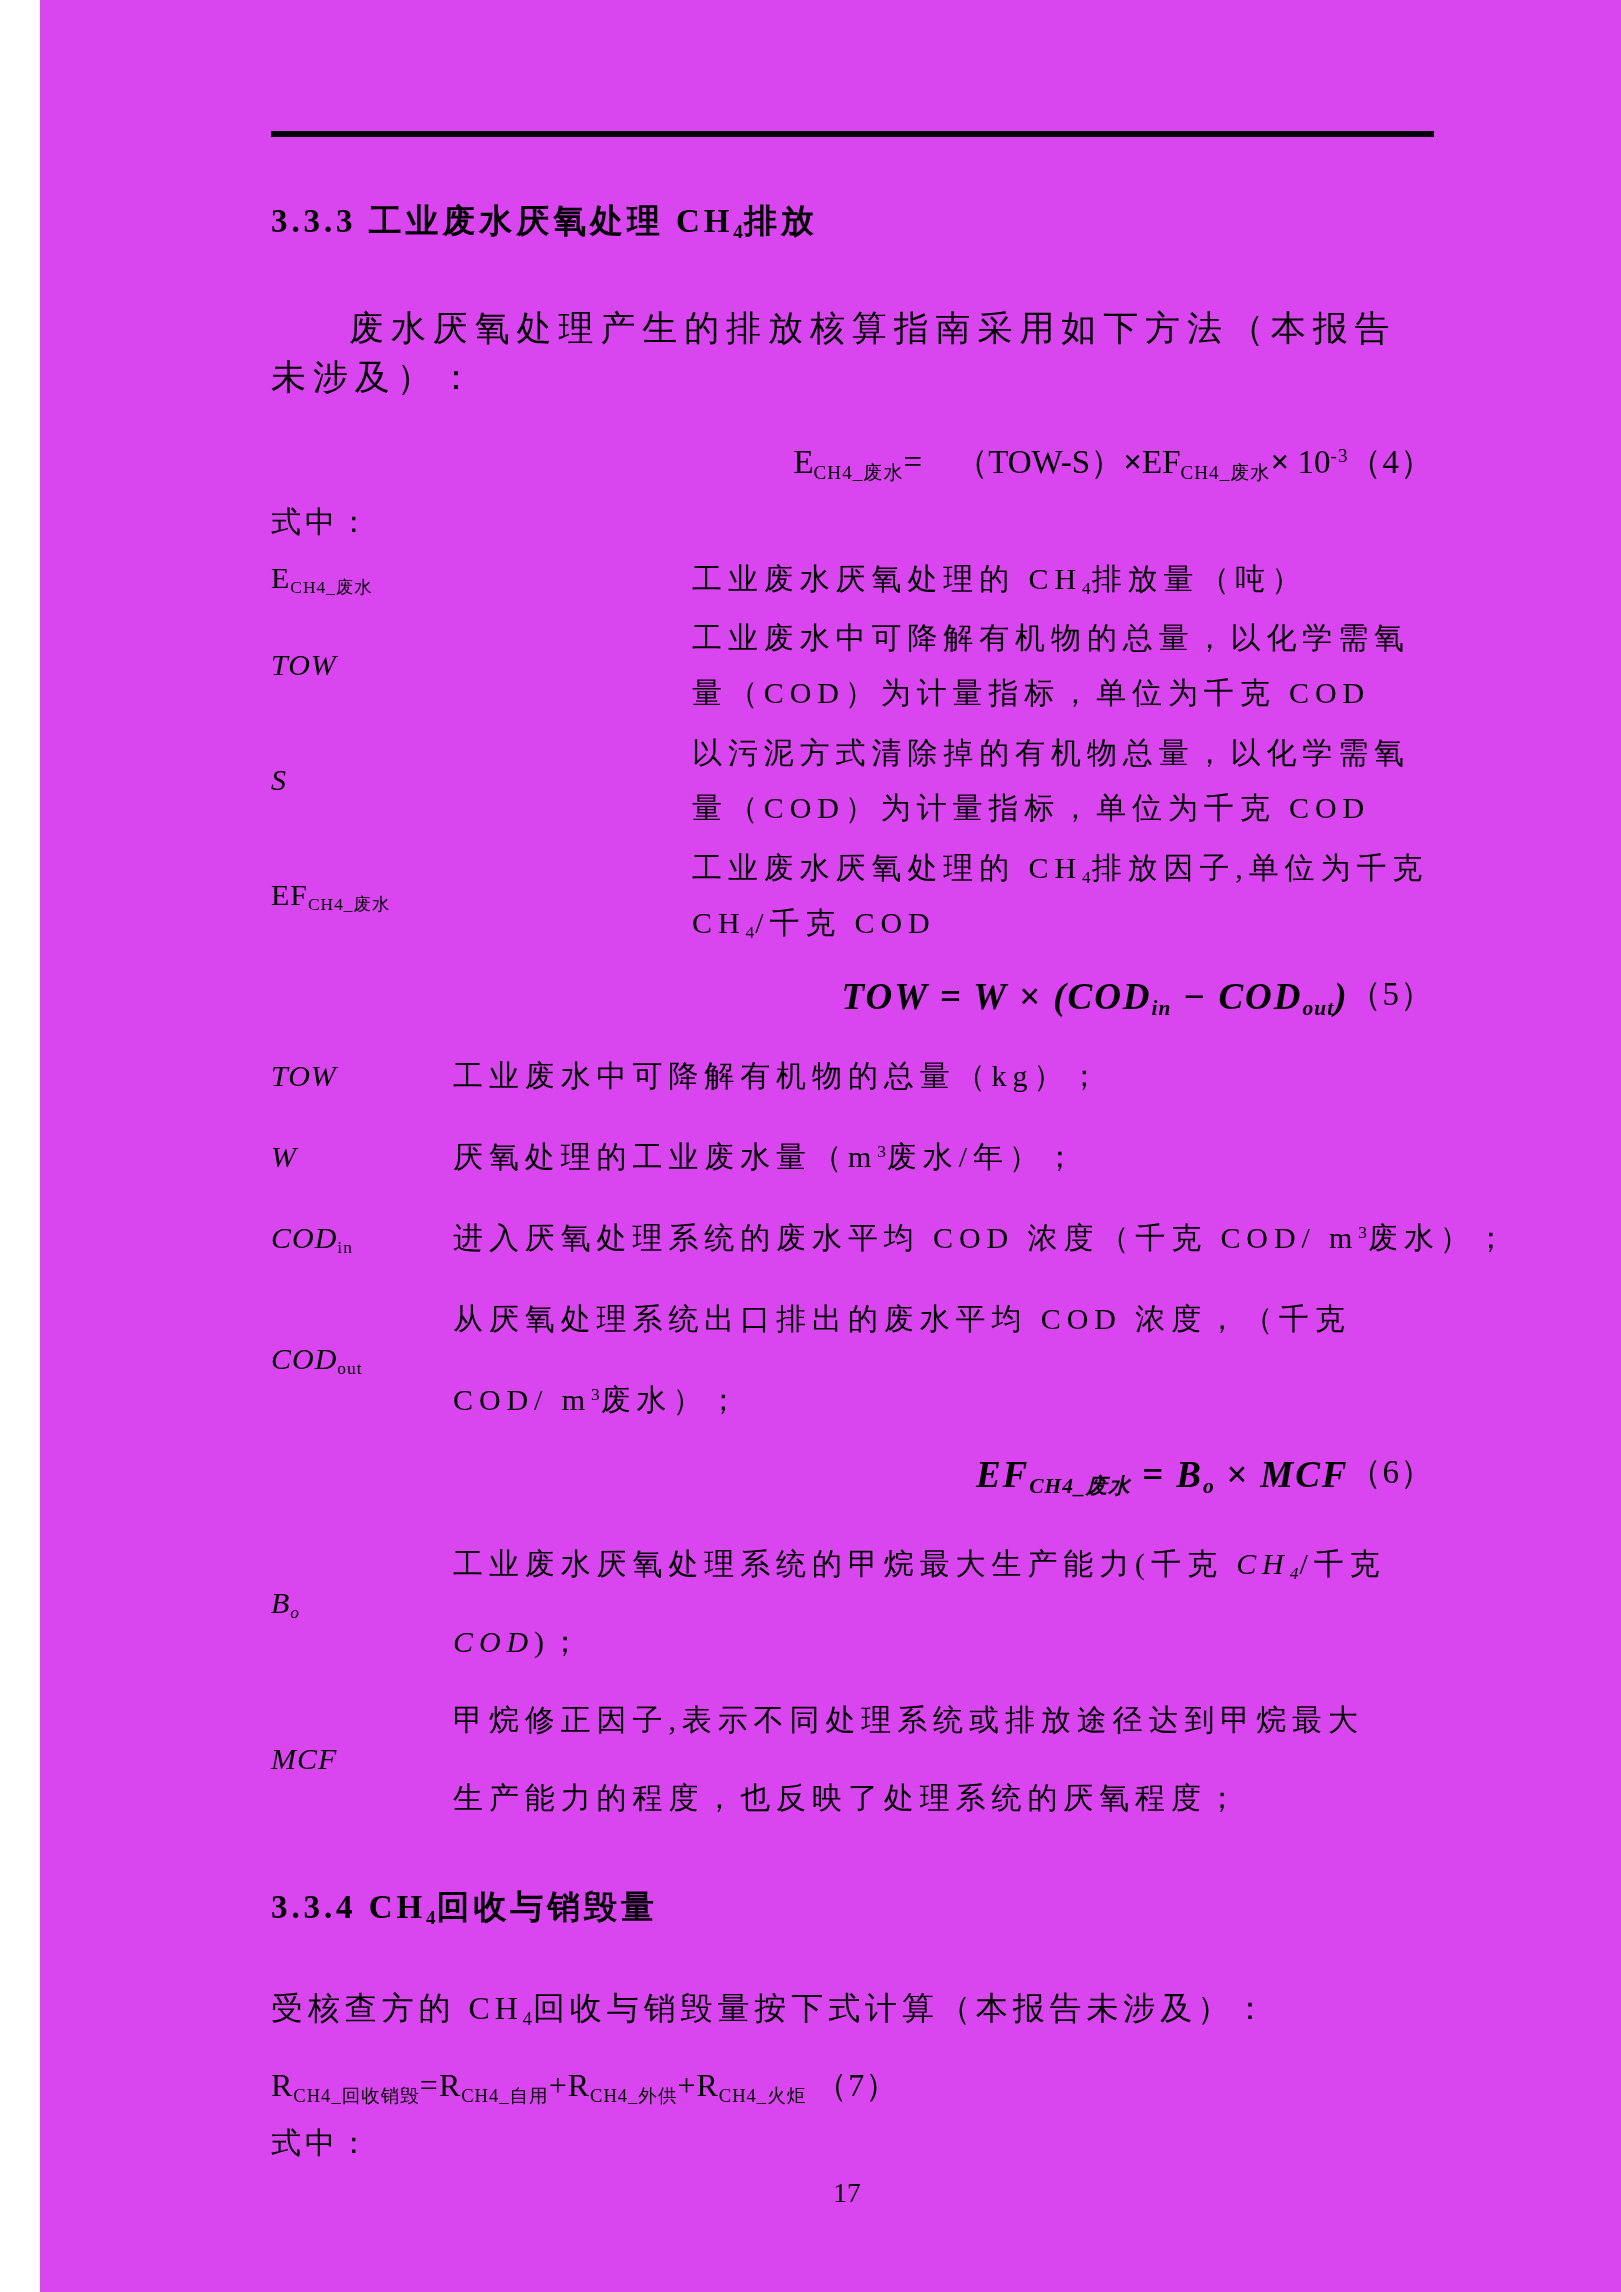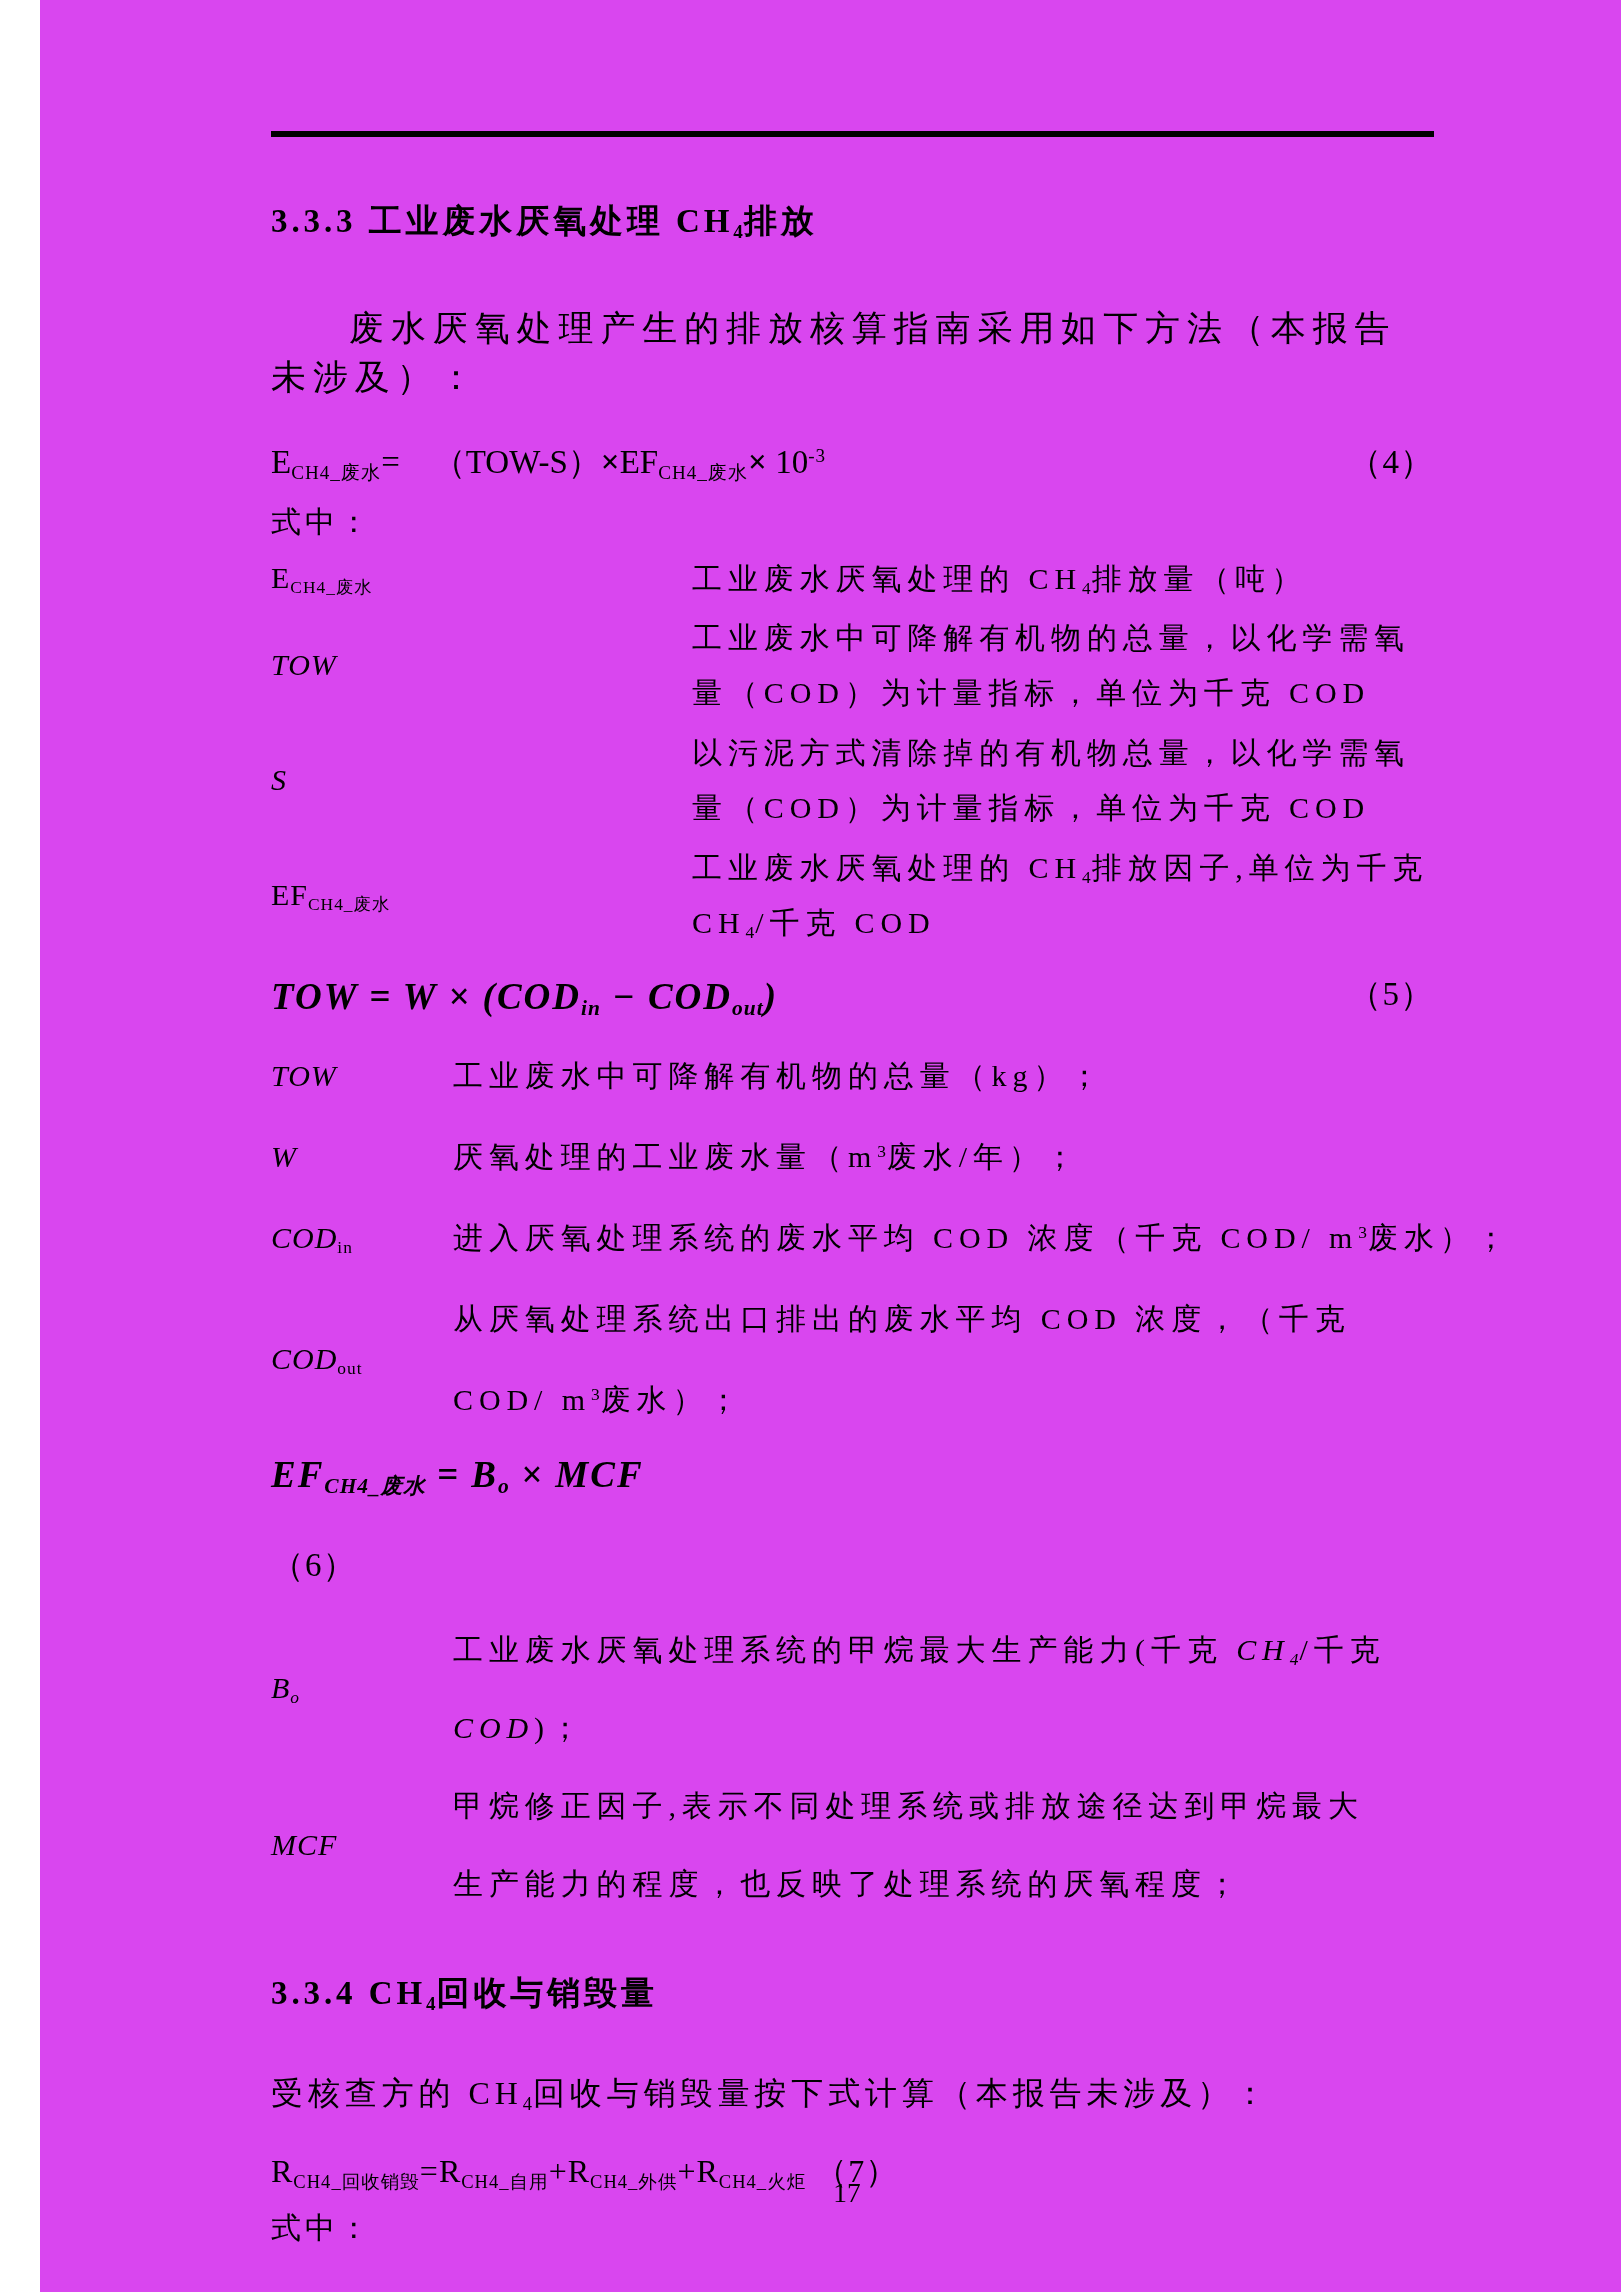--- a/index.html
+++ b/index.html
@@ -14,25 +14,25 @@
 
   .sec-heading{
     margin:63px 0 0 0;font-size:33px;font-weight:bold;
     letter-spacing:3.9px;line-height:1.3;
   }
   .body-para{
     margin:59px 0 0 0;font-size:35px;letter-spacing:6.9px;
     text-indent:78px;line-height:1.4;
   }
   .formula-row{
-    display:flex;justify-content:space-between;align-items:flex-start;gap:41px;
+    display:flex;justify-content:flex-end;align-items:flex-start;
   }
   .f4{margin-top:37px;font-size:33px;line-height:1.4;}
   .f5{margin-top:21.6px;font-size:37px;line-height:1.35;}
-  .f6{margin-top:9.8px;font-size:37px;line-height:1.35;flex-direction:column;}
+  .f6{margin-top:9.8px;font-size:37px;line-height:1.35;}
   .f7{margin-top:13.7px;font-size:32px;line-height:1.4;letter-spacing:1px;}
   .expr-bi{font-weight:bold;font-style:italic;letter-spacing:2px;}
   .f-tag{font-size:33px;letter-spacing:1px;}
 
   .where-label{margin:15.7px 0 0 0;font-size:30px;letter-spacing:3.9px;}
   .where-2{margin-top:13.7px;}
 
   .deflist{margin-top:7.8px;}
   .defrow{display:flex;align-items:center;}
   .term{flex:none;font-size:30px;letter-spacing:1px;line-height:1.4;}

